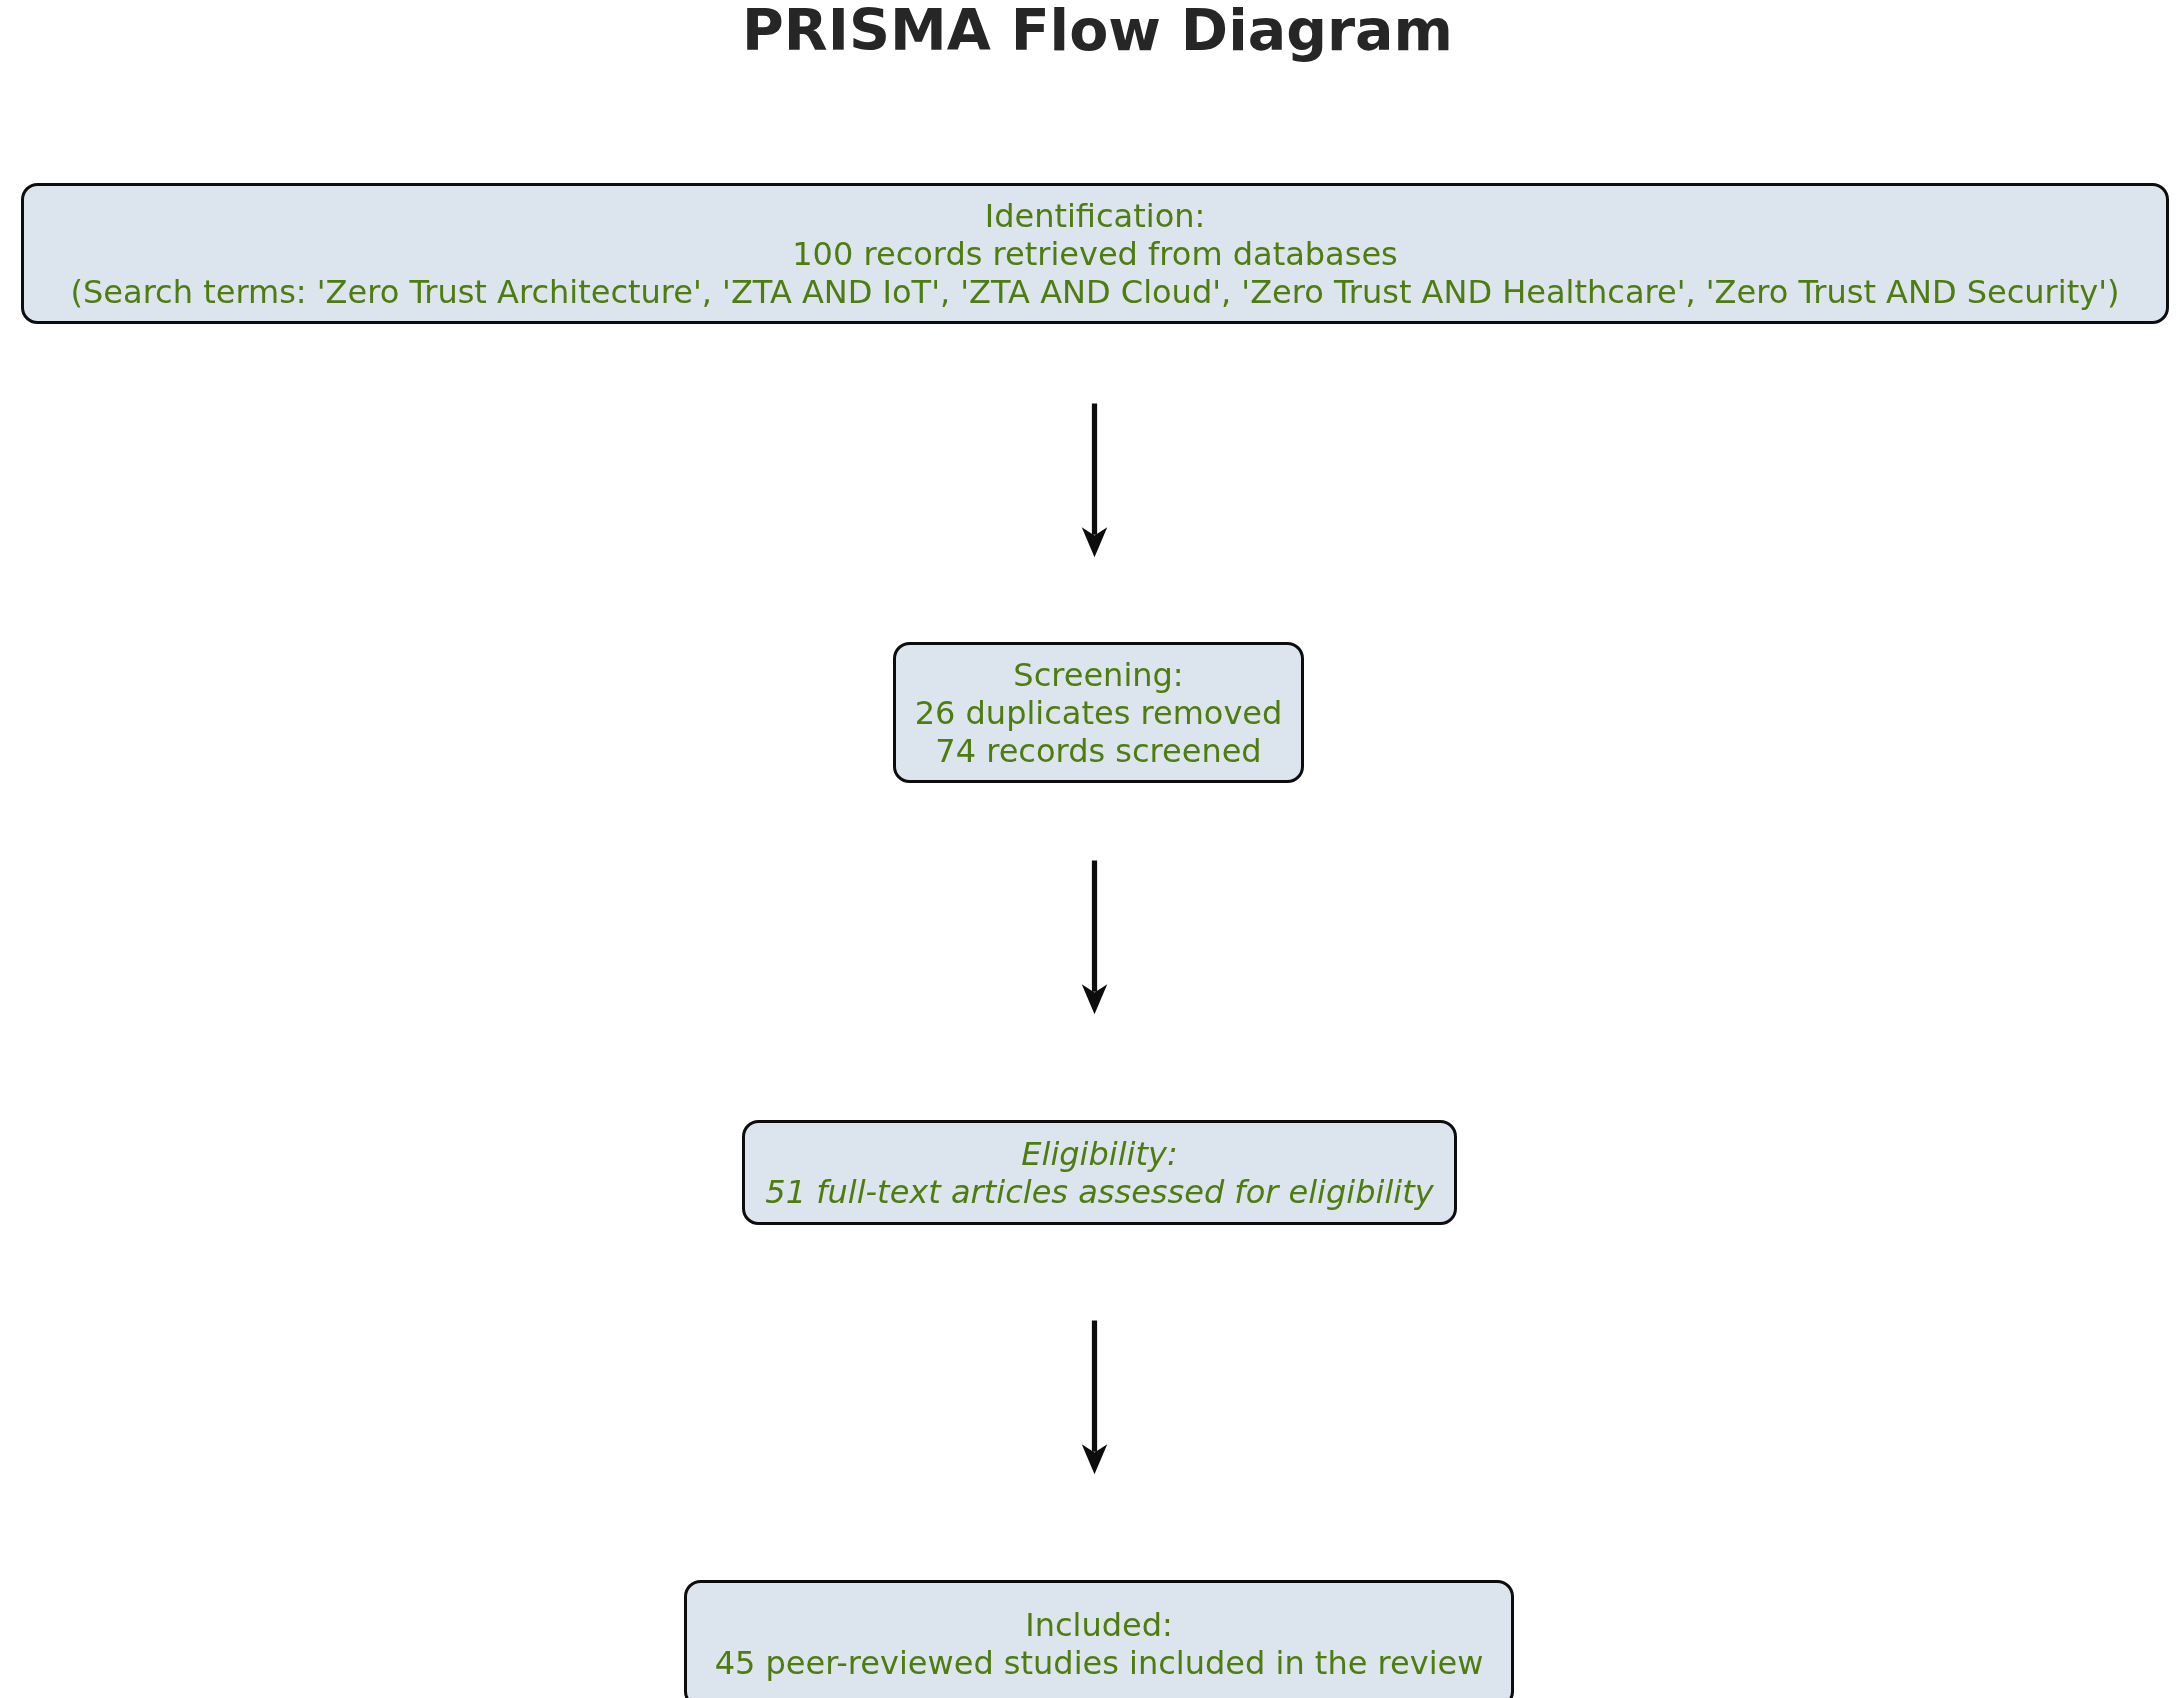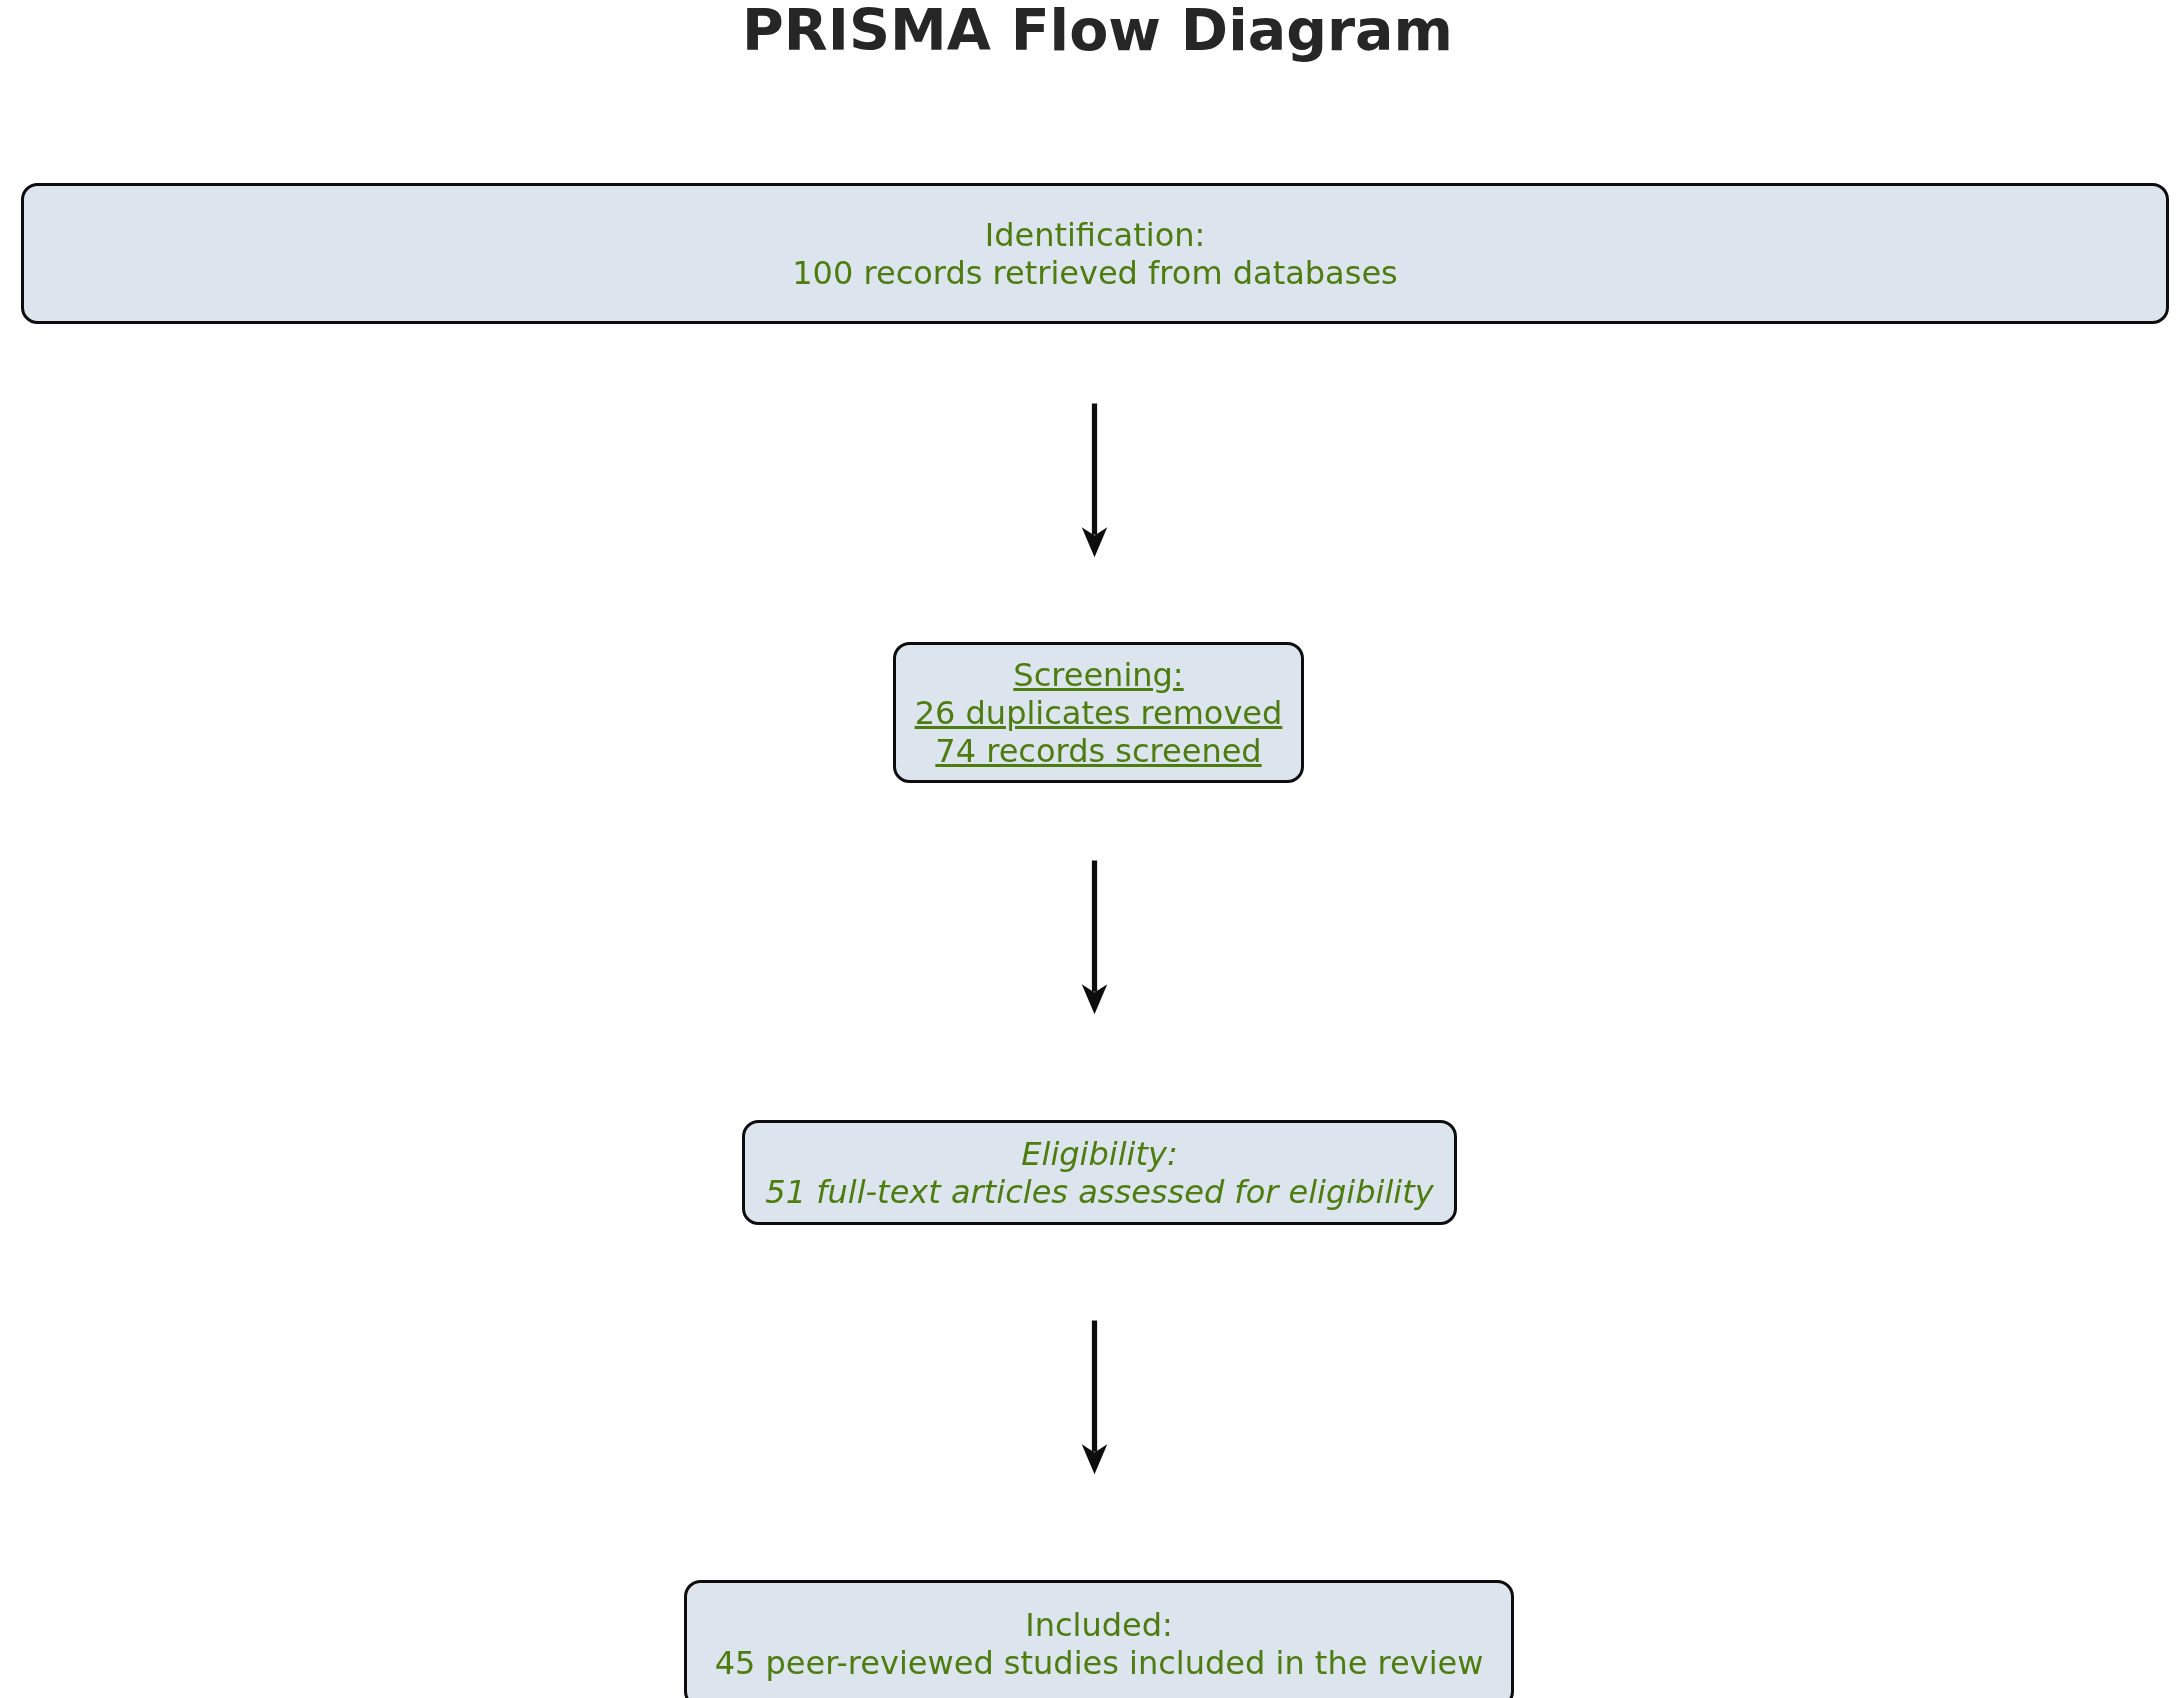--- a/index.html
+++ b/index.html
@@ -34,40 +34,41 @@
     flex-direction: column;
     justify-content: center;
     align-items: center;
     text-align: center;
     color: #4d7c0f;
     font-size: 32px;
     line-height: 38px;
   }
   .box .line { white-space: nowrap; }
   #box-identification { left: 21px;  top: 183px;  width: 2148px; height: 141px; }
-  #box-screening      { left: 893px; top: 642px;  width: 411px;  height: 141px; text-decoration: underline; }
+  #box-screening      { left: 893px; top: 642px;  width: 411px;  height: 141px; }
   #box-eligibility    { left: 742px;  top: 1120px; width: 715px;  height: 105px; font-style: italic; }
   #box-included       { left: 684px;  top: 1580px; width: 830px; height: 128px; }
   .arrow-svg { position: absolute; left: 1072px; width: 45px; }
   #arrow-1 { top: 401px;  height: 158px; }
   #arrow-2 { top: 858px; height: 158px; }
   #arrow-3 { top: 1318px; height: 158px; }
   .arrow-line { stroke: #0d0d0d; stroke-width: 7; fill: none; }
   .arrow-head { fill: #0d0d0d; stroke: none; }
 </style>
 </head>
 <body>
 
 <div id="canvas">
 
   <div class="title">PRISMA Flow Diagram</div>
 
   <div class="box" id="box-identification">
     <div class="line">Identification:</div>
     <div class="line">100 records retrieved from databases</div>
+    <div class="line">(Search terms: 'Zero Trust Architecture', 'ZTA AND IoT', 'ZTA AND Cloud', 'Zero Trust AND Healthcare', 'Zero Trust AND Security')</div>
   </div>
 
   <svg class="arrow-svg" id="arrow-1" viewBox="0 0 60 210" aria-hidden="true">
     <line class="arrow-line" x1="30" y1="3" x2="30" y2="178"></line>
     <polygon class="arrow-head" points="30,208 13,168 30,179 47,168"></polygon>
   </svg>
 
   <div class="box" id="box-screening">
     <div class="line">Screening:</div>
     <div class="line">26 duplicates removed</div>

